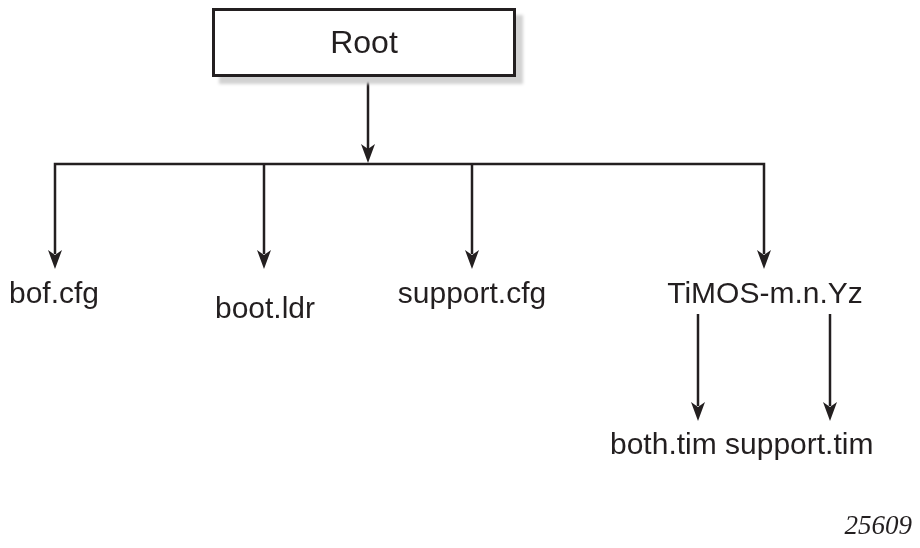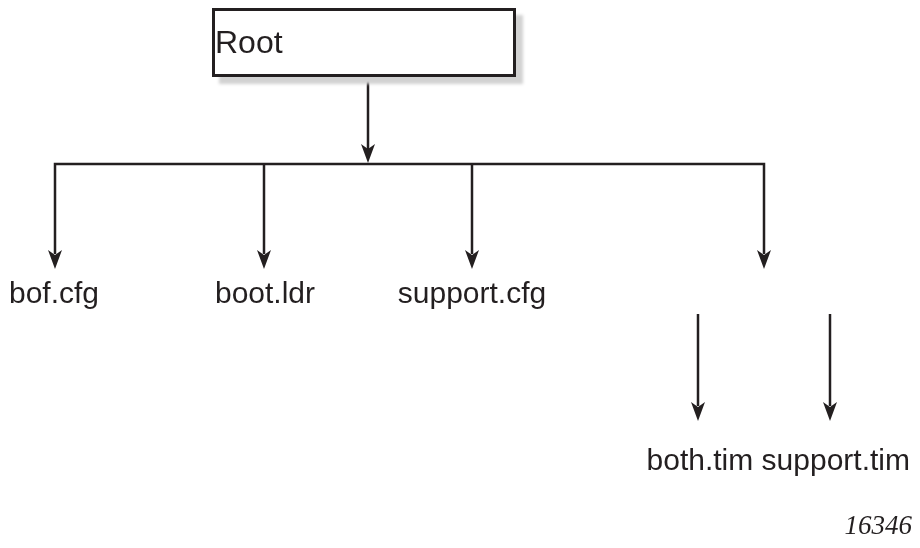--- a/index.html
+++ b/index.html
@@ -36,45 +36,44 @@
     position: absolute;
     left: 212px;
     top: 8px;
     width: 298px;
     height: 63px;
     border: 3px solid #231f20;
     background: #ffffff;
     box-shadow: 7px 7px 3px #d2d2d2;
     display: flex;
     align-items: center;
-    justify-content: flex-start;
+    justify-content: center;
     font-size: 32px;
   }
   .leaf-label {
     position: absolute;
     top: 276px;
     width: 300px;
     text-align: center;
     font-size: 30px;
     white-space: nowrap;
   }
   .leaf-bof    { left: -96px; }  
-  .leaf-boot   { left: 115px; }  
+  .leaf-boot   { left: 115px; margin-top: 15px; }  
   .leaf-config { left: 322px; }  
   .leaf-timos  { left: 615px; }  
   .timos-files {
     position: absolute;
     left: 610px;
     top: 428px;
     width: 300px;
-    text-align: right;
+    text-align: left;
     font-size: 30px;
     line-height: 32px;
     white-space: nowrap;
-    margin-top: 16px;
   }
   .figure-number {
     position: absolute;
     right: 8px;
     top: 510px;
     font-family: "Liberation Serif", serif;
     font-style: italic;
     font-size: 27px;
   }
 </style>
@@ -103,20 +102,21 @@
     <path class="head" d="M830 421 L823 402 L830 407 L837 402 Z" fill="#231f20"></path>
   </svg>
 
   <div class="root-box">
     <span>Root</span>
   </div>
 
   <div class="leaf-label leaf-bof">bof.cfg</div>
   <div class="leaf-label leaf-boot">boot.ldr</div>
   <div class="leaf-label leaf-config">support.cfg</div>
+  <div class="leaf-label leaf-timos">TiMOS-m.n.Yz</div>
 
   <div class="timos-files">
     <div>both.tim support.tim</div>
   </div>
 
-  <div class="figure-number">16346</div>
+  <div class="figure-number">25609</div>
 
 </div>
 
 </body></html>

